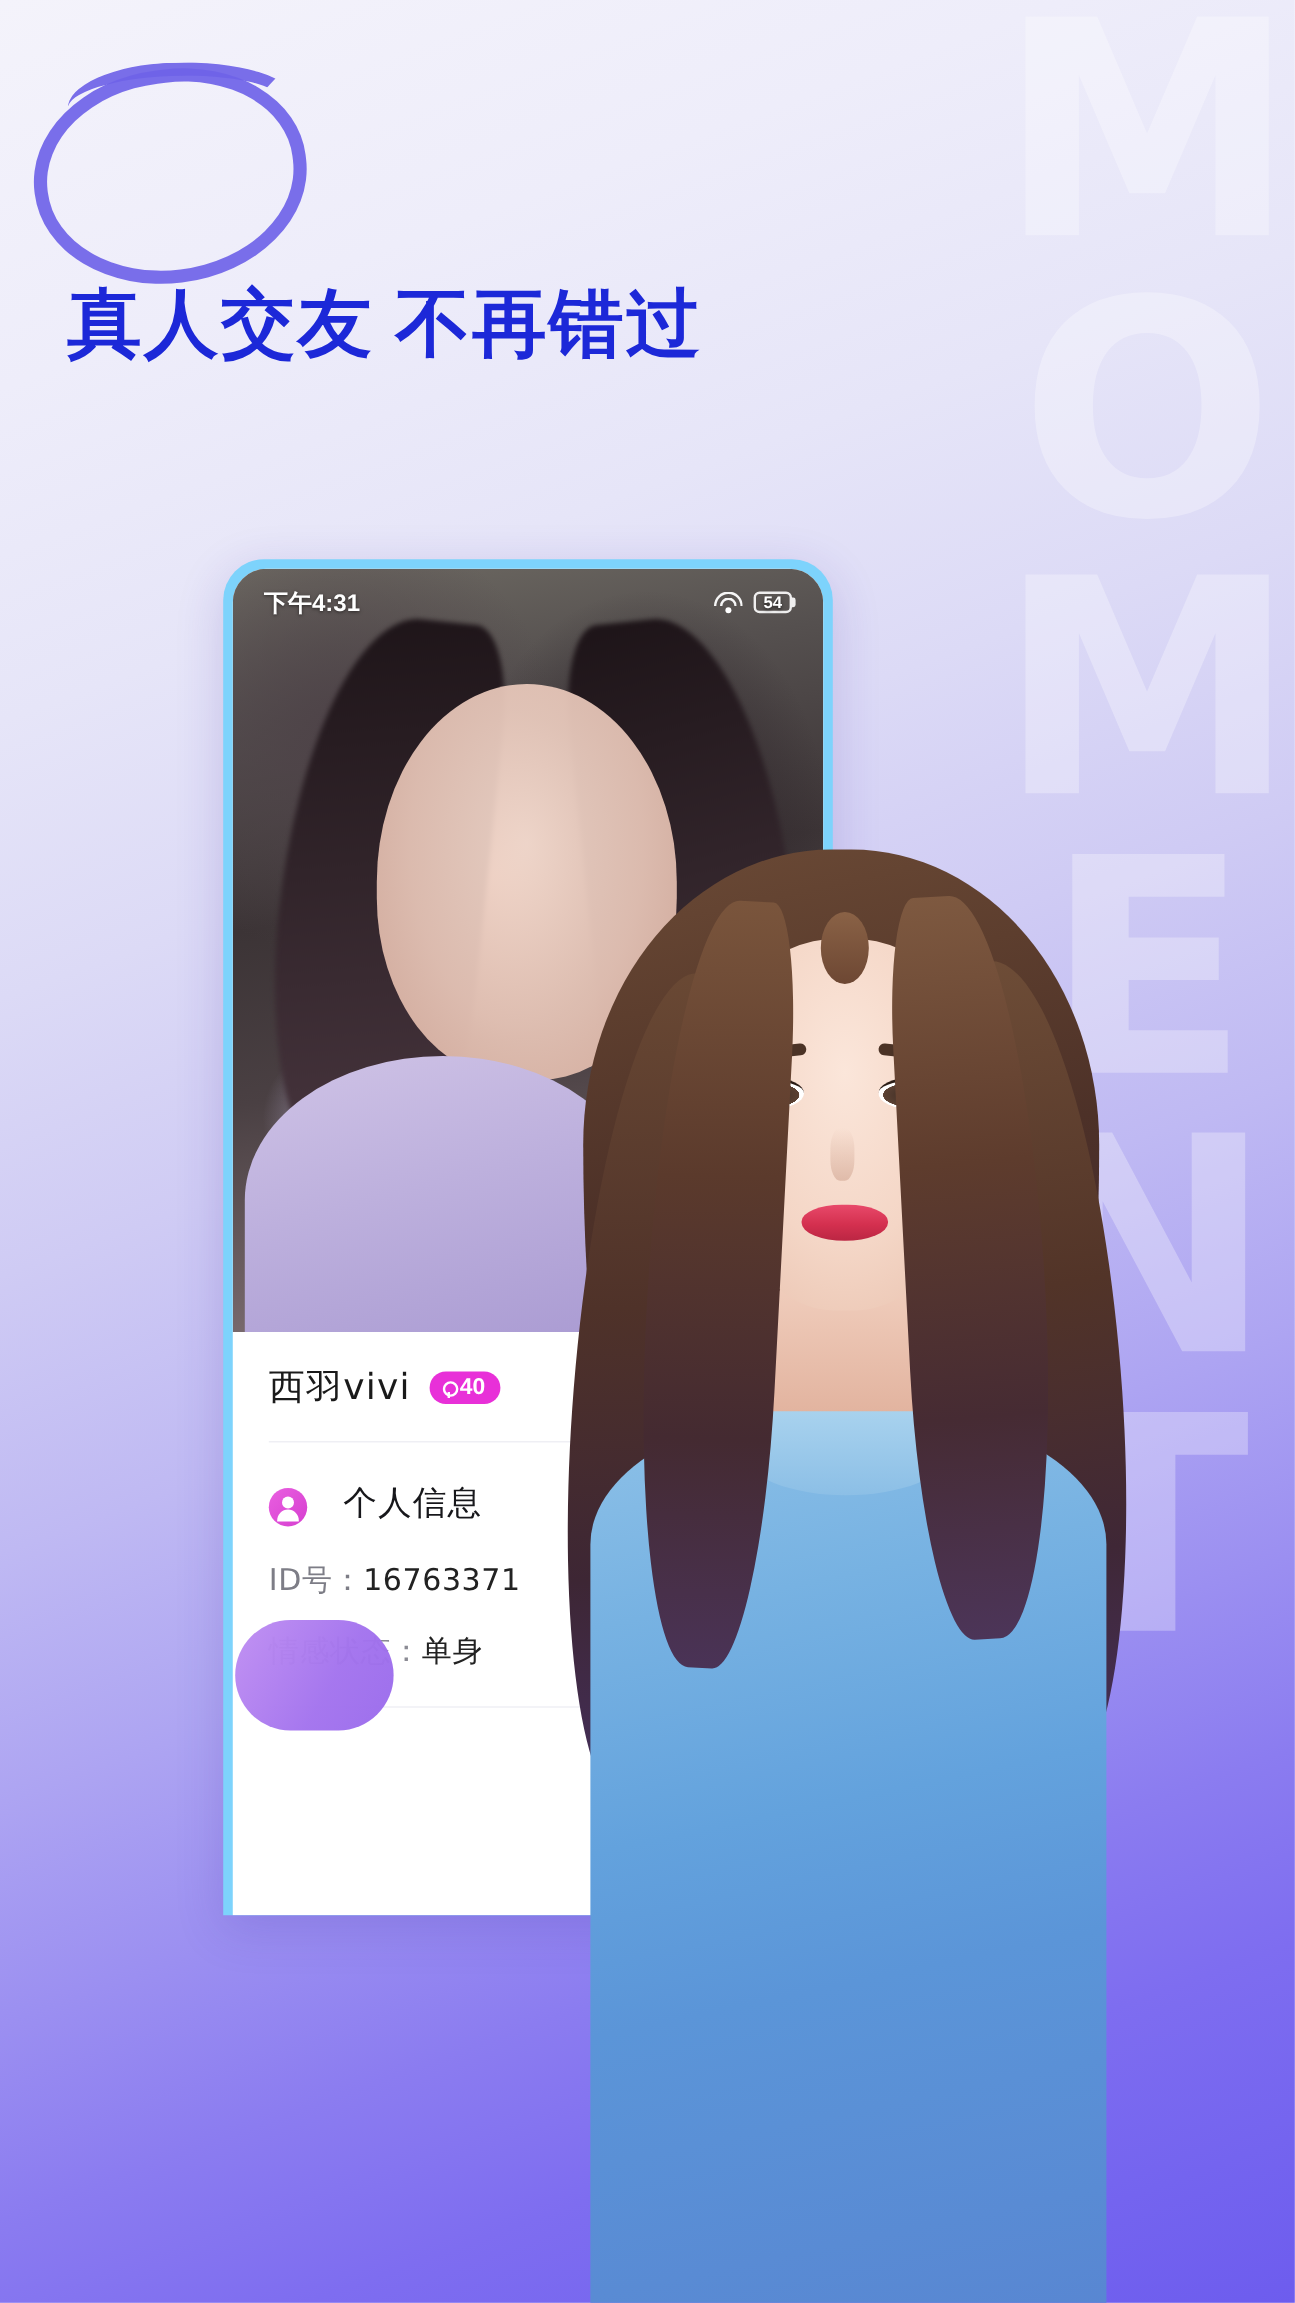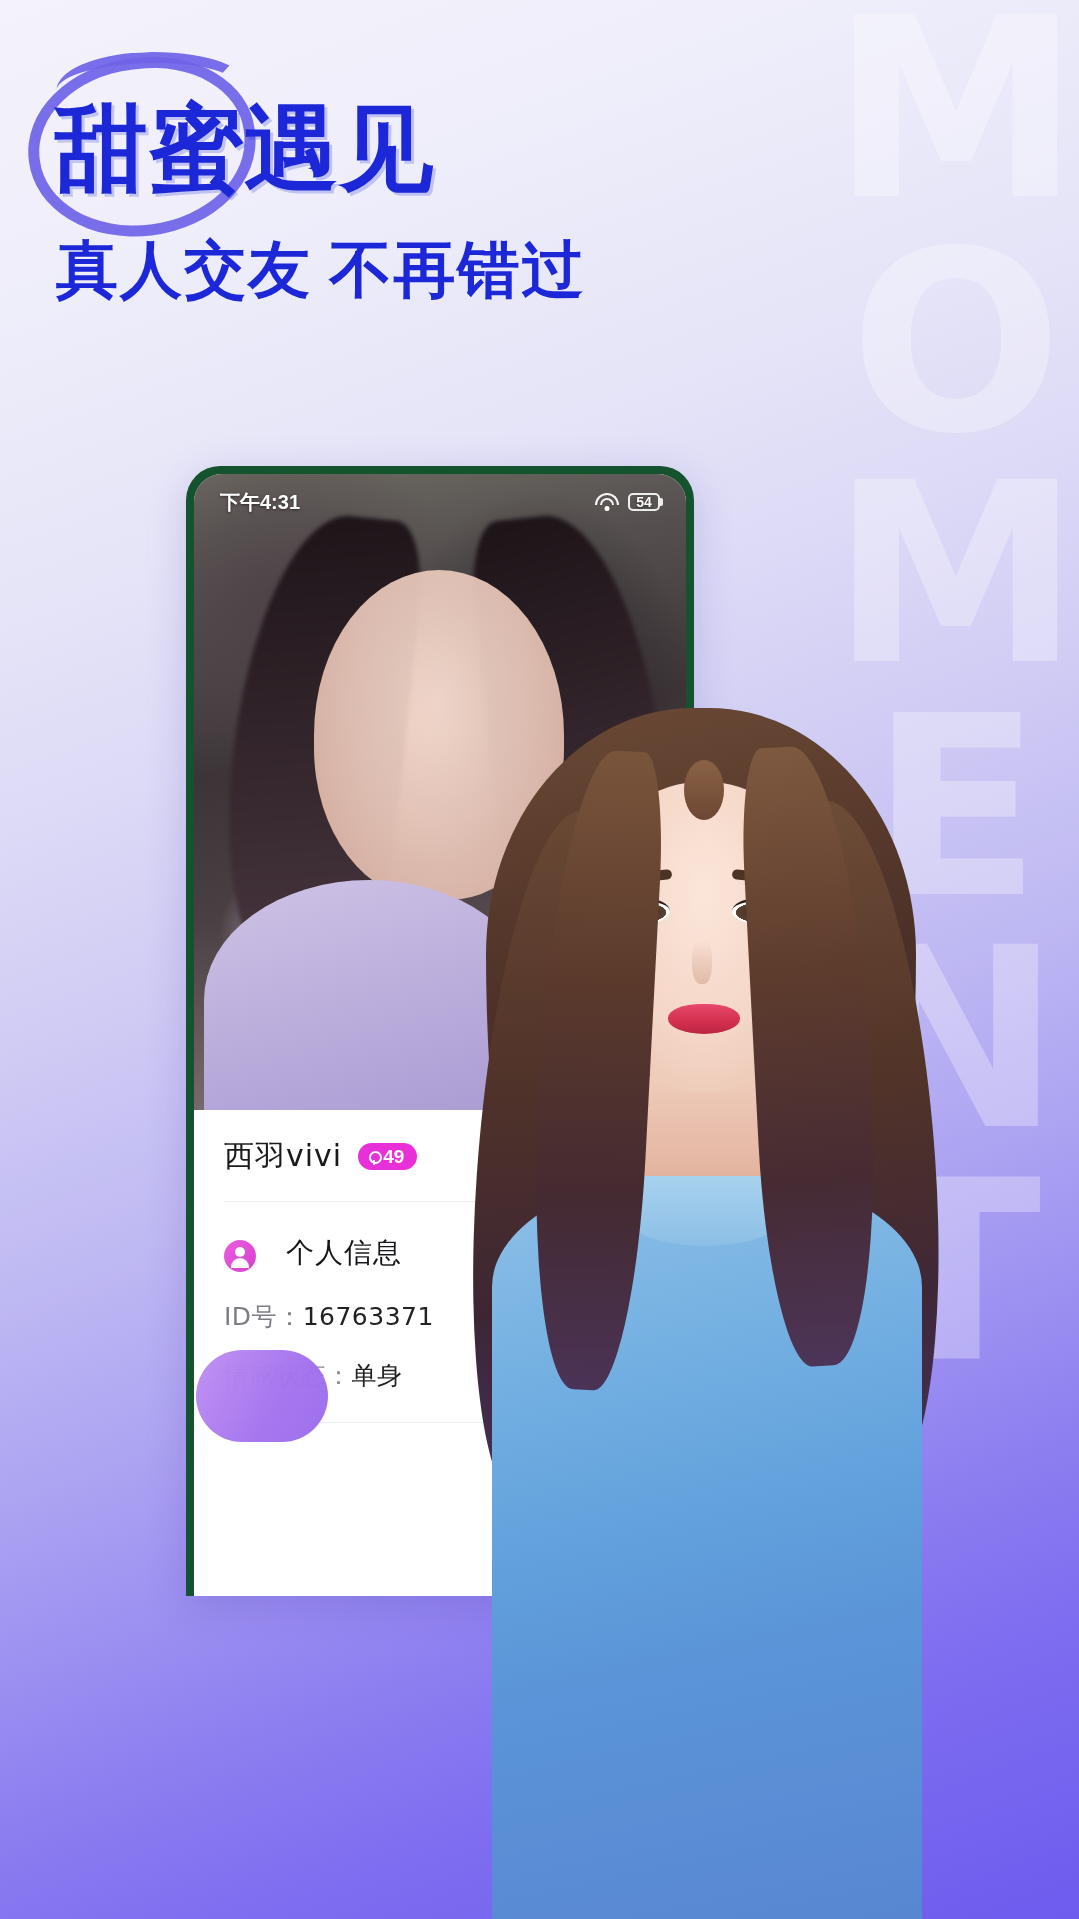--- a/index.html
+++ b/index.html
@@ -87,21 +87,21 @@
     letter-spacing:2px;
     font-family:Liberation Serif, serif;
     white-space:nowrap;
   }
 
   
   .phone {
     position:absolute;
     left:186px; top:466px;
     width:508px; height:1130px;
-    background:#14532d;
+    background:#7dd3fc;
     border-radius:34px 34px 0 0;
     padding:8px 8px 0 8px;
     box-shadow:0 10px 40px rgba(60,40,160,.18);
     overflow:hidden;
   }
   .phone-screen {
     width:100%; height:100%;
     border-radius:28px 28px 0 0;
     overflow:hidden;
     background:#fff;
@@ -403,21 +403,20 @@
   <span>O</span>
   <span>M</span>
   <span>E</span>
   <span>N</span>
   <span>T</span>
 </div>
 
 <div class="headline-wrap">
   <div class="circle-scribble"></div>
   <div class="circle-tail"></div>
-  <div class="title-main">甜蜜遇见</div>
   <div class="title-sub">真人交友 不再错过</div>
 </div>
 
 <div class="phone">
   <div class="phone-screen">
 
     <div class="statusbar">
       <div>下午4:31</div>
       <div class="status-right">
         <span class="ico-wifi">
@@ -434,21 +433,21 @@
       <div class="hero-hairR"></div>
       <div class="hero-face"></div>
       <div class="hero-sweater"></div>
     </div>
 
     <div class="info-card">
       <div class="name-row">
         <span class="name-text">西羽vivi</span>
         <span class="gender-badge">
           <span class="venus"></span>
-          <span>49</span>
+          <span>40</span>
         </span>
       </div>
 
 
       <div class="divider"></div>
 
       <div class="section-head">
         <span class="avatar-ico"></span>
         <span class="section-title">个人信息</span>
       </div>

